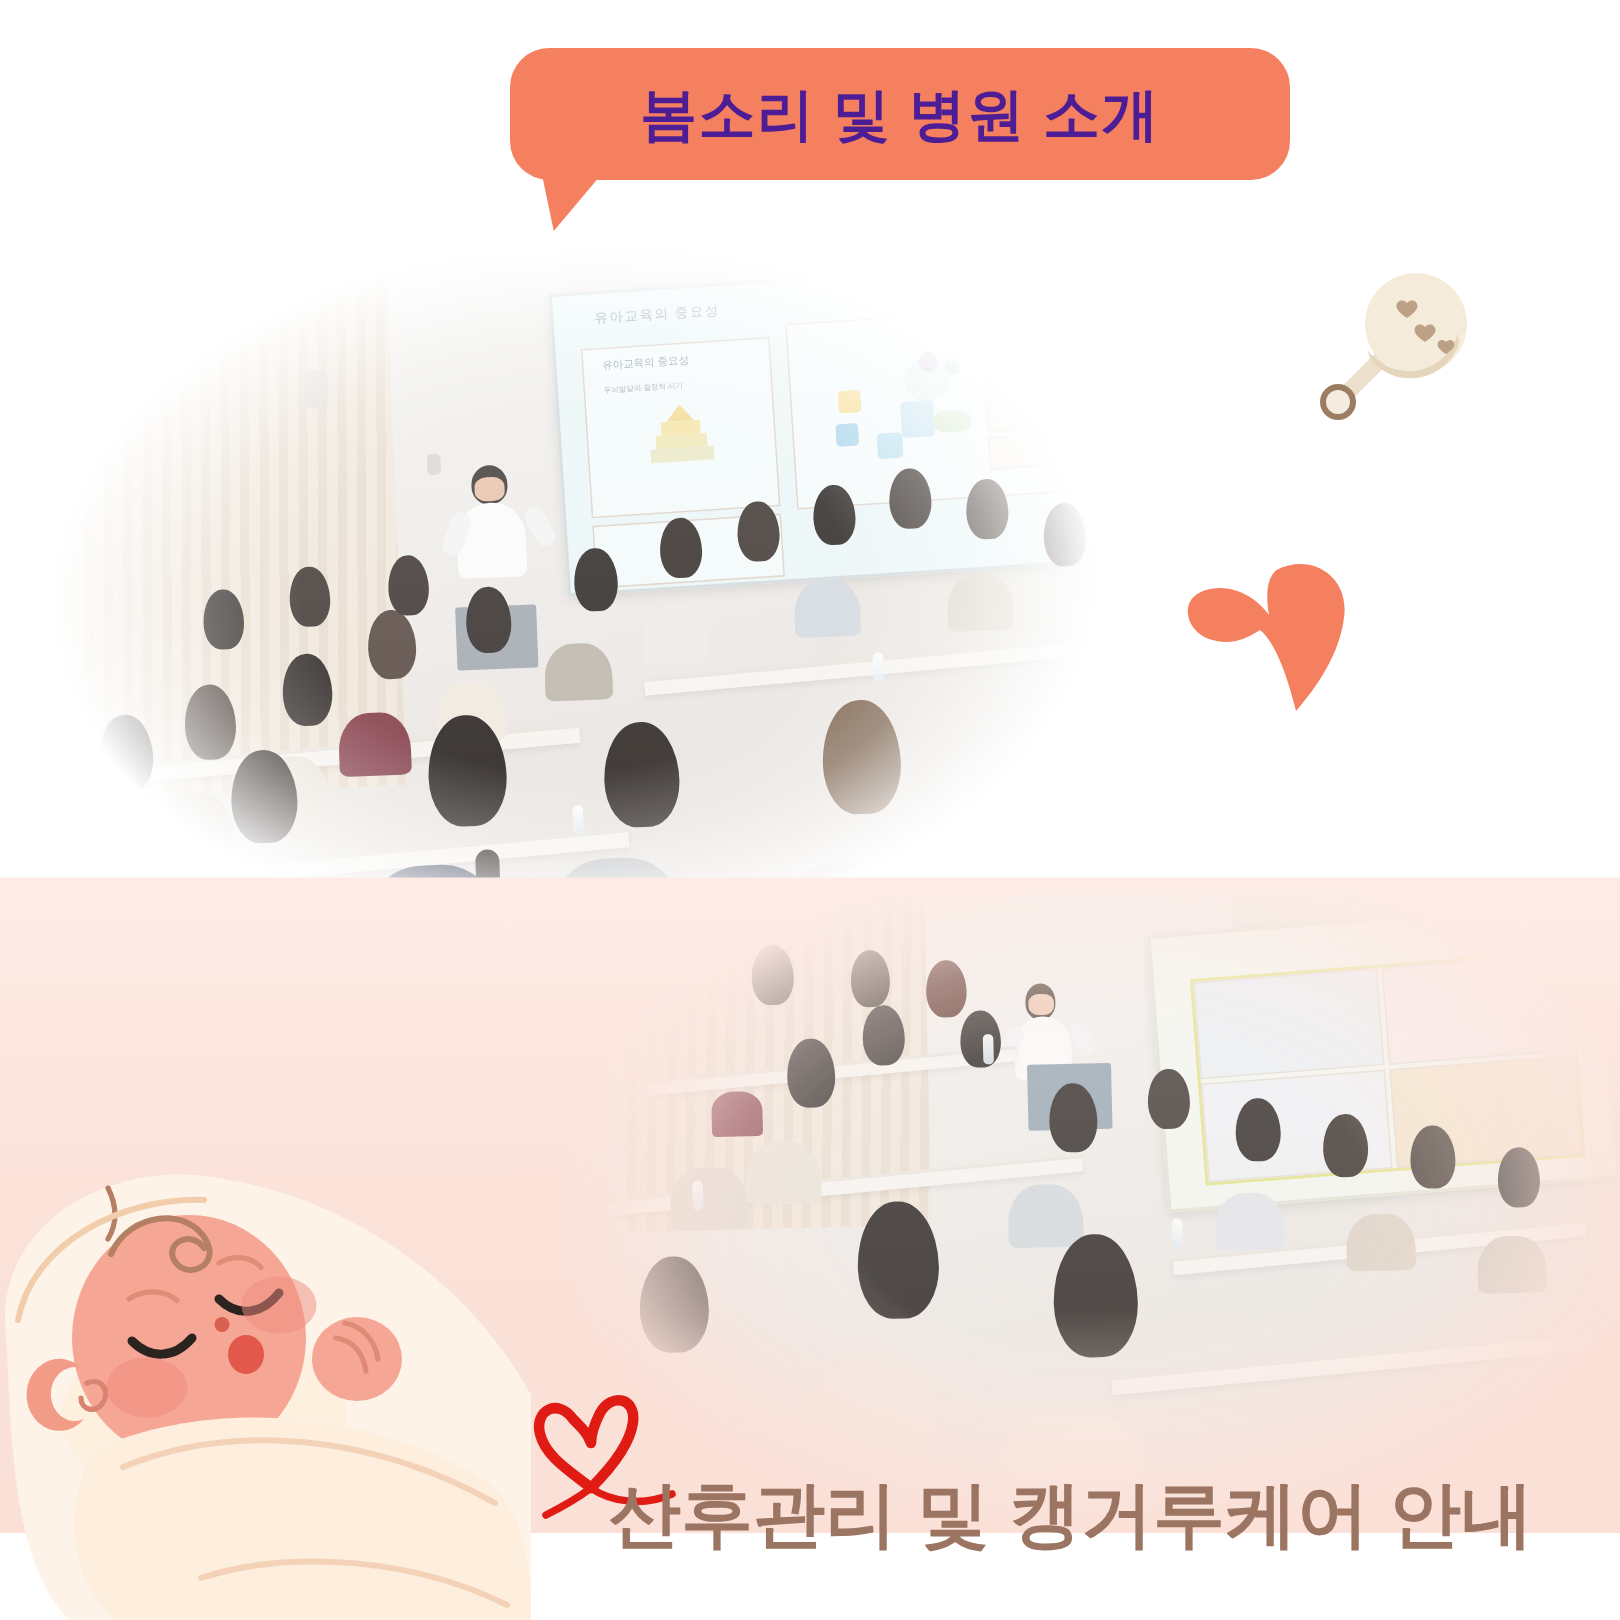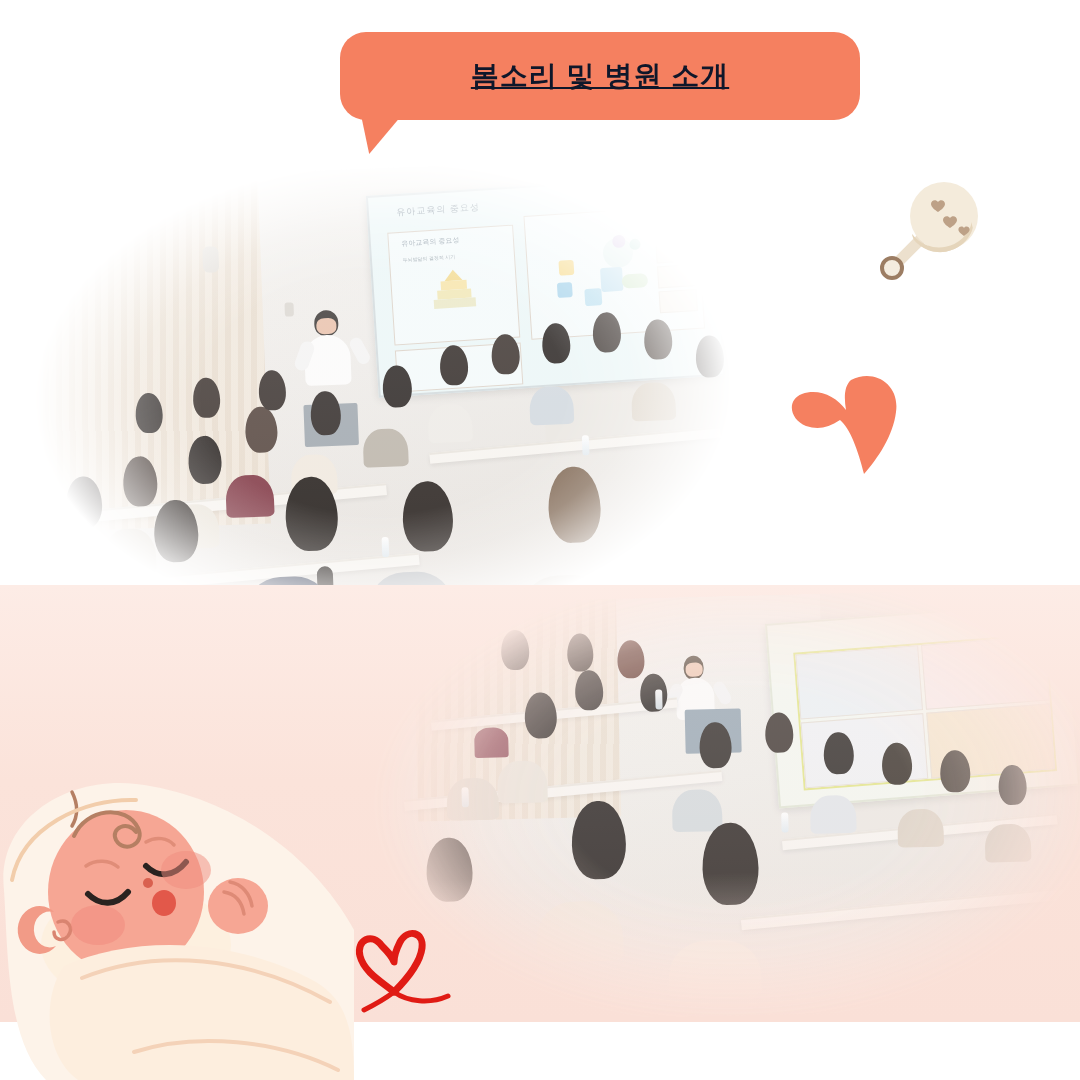--- a/index.html
+++ b/index.html
@@ -50,21 +50,21 @@
           background:linear-gradient(180deg,rgba(255,255,255,.95),rgba(220,232,240,.9));}
 
   
   .warm{position:absolute;inset:0;background:linear-gradient(180deg,rgba(255,255,255,.25),rgba(255,245,240,.15));}
   .fade-bottom{position:absolute;left:0;right:0;bottom:0;height:34%;
       background:linear-gradient(180deg,rgba(253,236,230,0),rgba(253,236,230,.85));}
 
   
   .bubble{position:absolute;left:340px;top:32px;width:520px;height:88px;border-radius:26px;
           display:flex;align-items:center;justify-content:center;}
-  .bubble-title{font-size:28px;font-weight:bold;color:#0f172a;letter-spacing:1px;white-space:nowrap;text-decoration:underline;}
+  .bubble-title{font-size:38px;font-weight:bold;color:#4c1d95;letter-spacing:1px;white-space:nowrap;}
   .bubble-tail{position:absolute;left:358px;top:114px;width:0;height:0;
      border-left:14px solid transparent;border-right:28px solid transparent;border-top:40px solid #f58060;
      transform:skewX(-8deg);}
 
   
   .rattle{position:absolute;left:868px;top:176px;width:120px;height:110px;}
 
   
   .coral-heart{position:absolute;left:788px;top:372px;width:120px;height:105px;}
 
@@ -340,14 +340,15 @@
   </div>
 
   <div class="red-heart">
     <svg viewBox="0 0 100 95" width="100" height="95">
       <path d="M30 28 C20 14 4 22 8 38 C12 54 30 64 42 74 C54 62 68 46 70 30 C72 14 56 10 48 24 C44 32 42 38 42 44 C40 38 36 34 30 28 Z" fill="none" stroke="#e01b14" stroke-width="7" stroke-linecap="round" stroke-linejoin="round"></path>
       <path d="M42 74 C56 84 78 86 96 78" fill="none" stroke="#e01b14" stroke-width="5" stroke-linecap="round"></path>
       <path d="M12 92 C24 86 34 80 42 74" fill="none" stroke="#e01b14" stroke-width="5" stroke-linecap="round"></path>
     </svg>
   </div>
 
+  <div class="bottom-title">산후관리 및 캥거루케어 안내</div>
 
 </div>
 
 </body></html>

